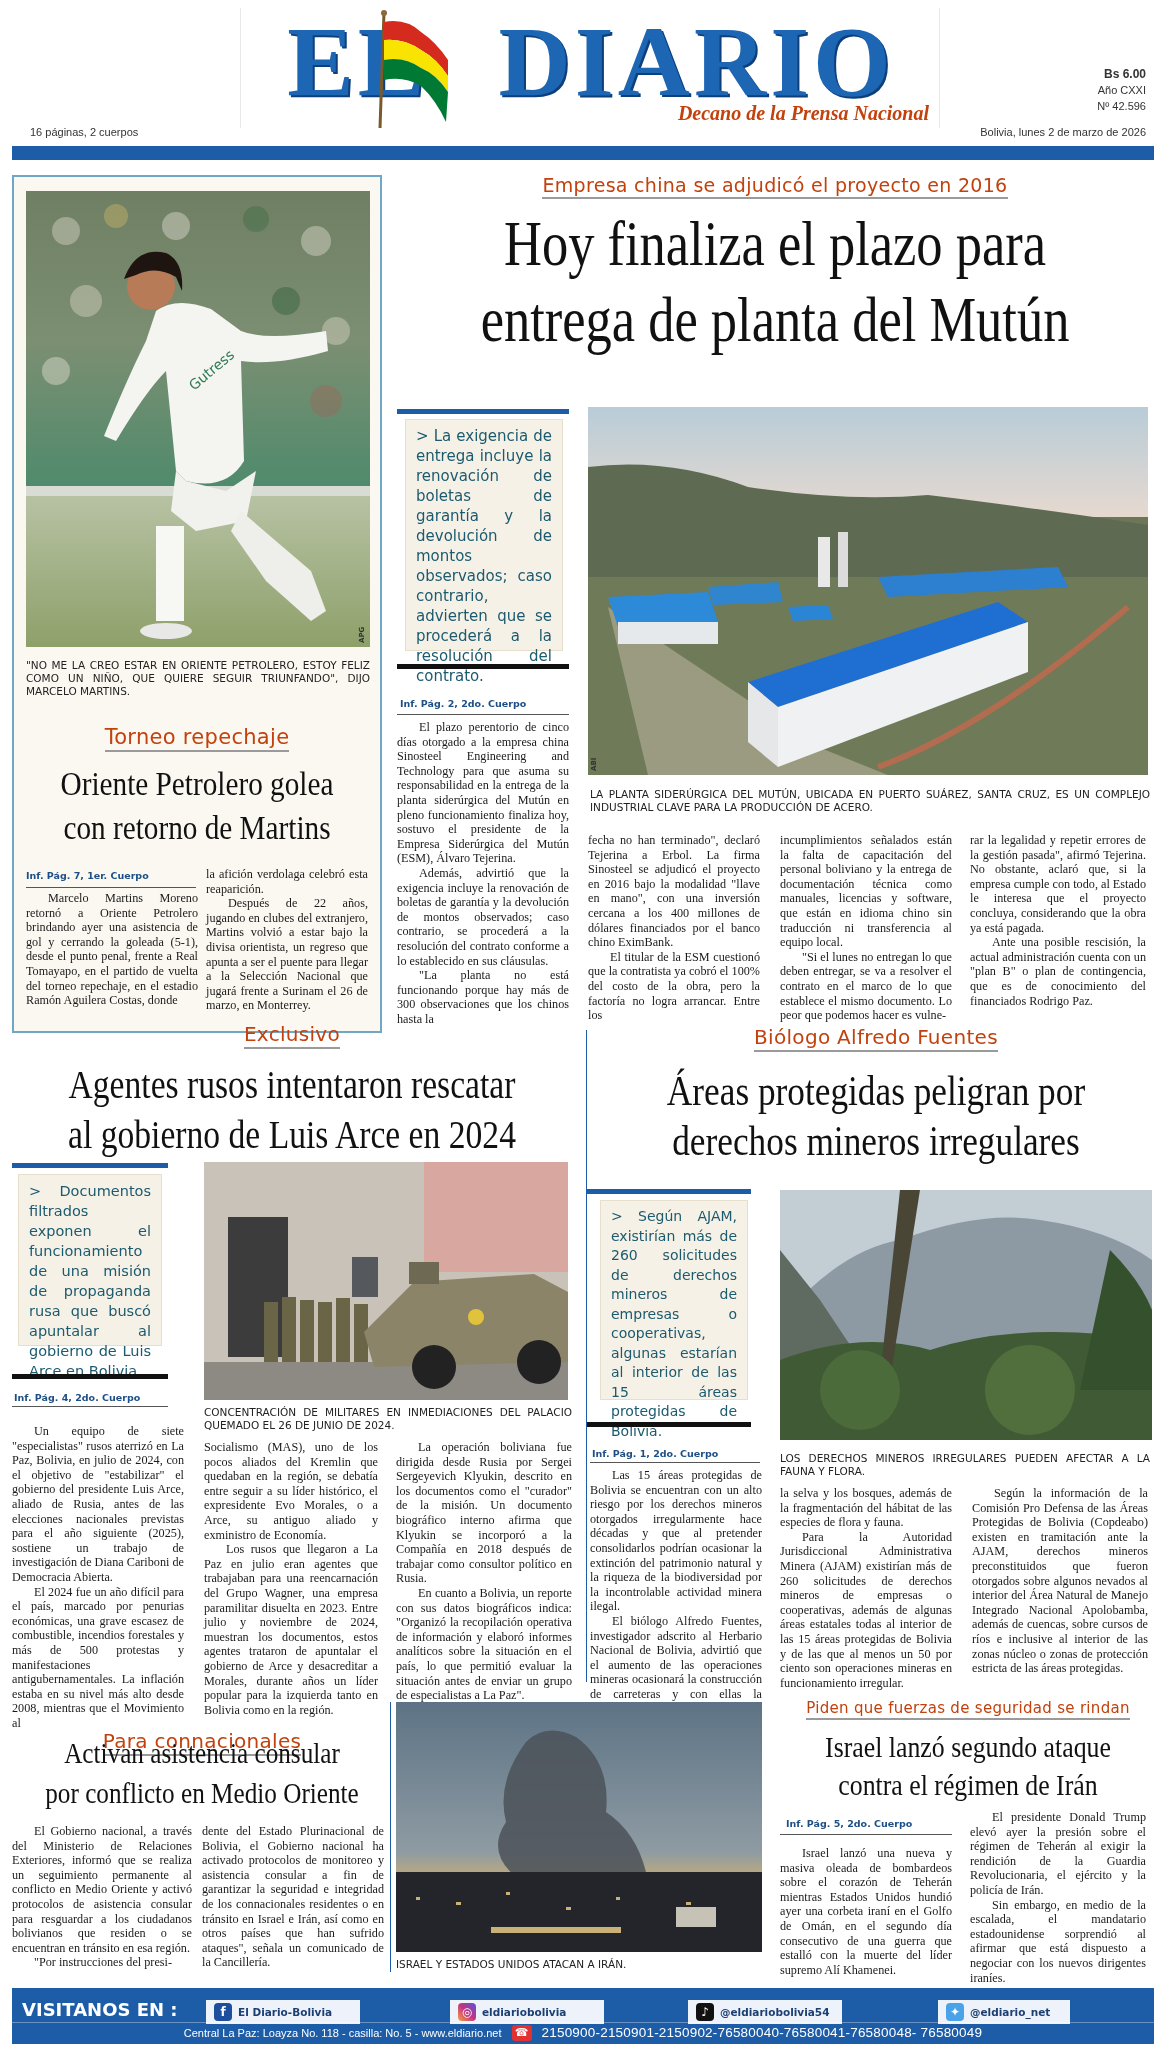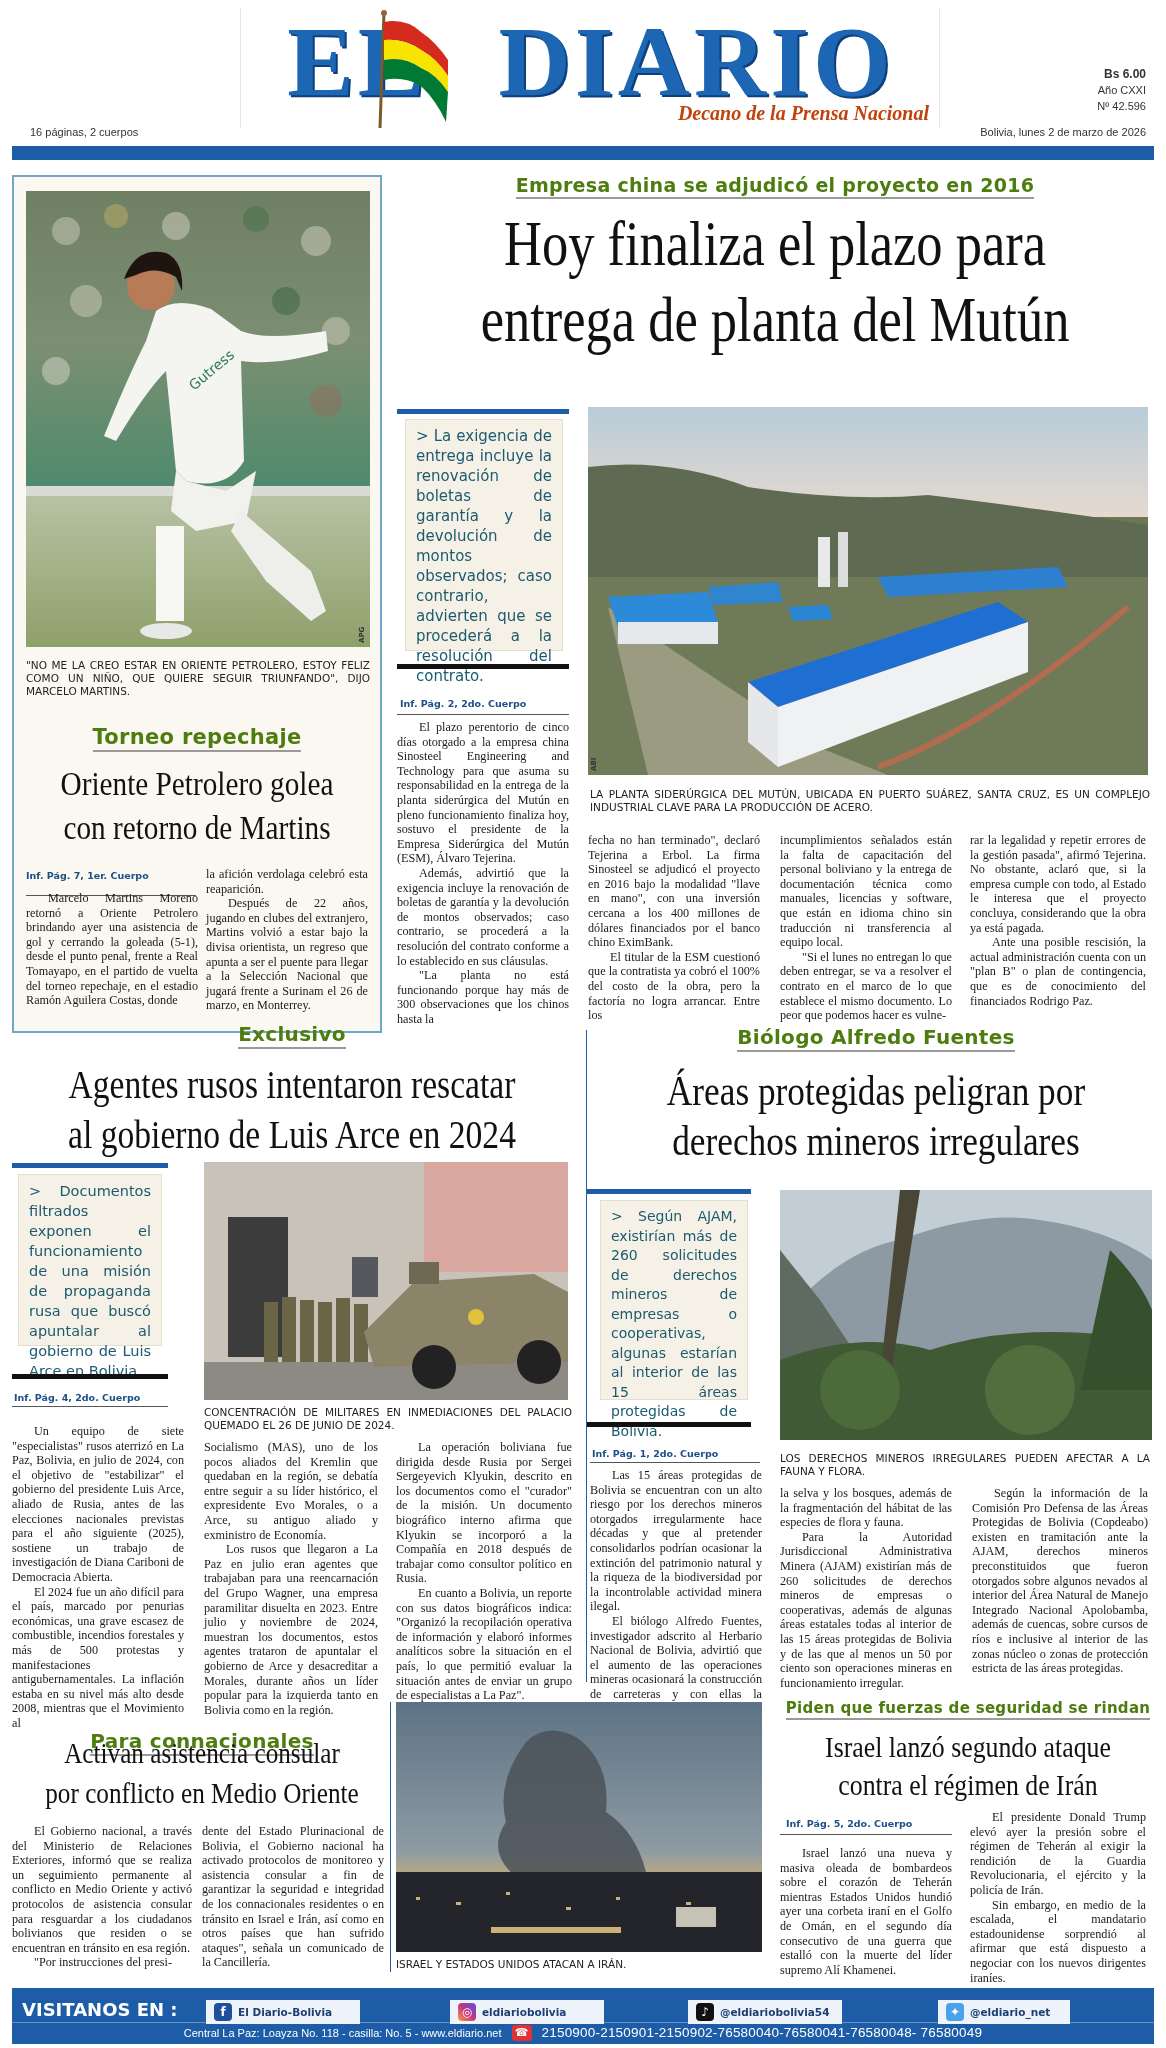--- a/index.html
+++ b/index.html
@@ -15,21 +15,21 @@
   .logo-flag { position: absolute; left: 135px; top: 2px; width: 80px; height: 120px; }
   .tagline { position: absolute; right: 10px; top: 94px; font-family: "Liberation Serif", serif;
     font-style: italic; font-weight: bold; font-size: 20px; color: #c2410c; }
   .pages-info { left: 30px; top: 126px; font-family: "Liberation Sans", sans-serif; font-size: 11px; color: #333; }
   .price-block { right: 20px; top: 66px; text-align: right; font-family: "Liberation Sans", sans-serif; font-size: 11px; color: #333; line-height: 16px; }
   .price-block .price { font-weight: bold; font-size: 12px; }
   .date-line { right: 20px; top: 126px; font-family: "Liberation Sans", sans-serif; font-size: 11px; color: #333; }
   .top-bar { left: 12px; top: 146px; width: 1142px; height: 14px; background: #1d5ca6; }
 
   
-  .kicker { font-family: "DejaVu Sans", sans-serif; font-weight: bold; color: #4d7c0f;
+  .kicker { font-family: "DejaVu Sans", sans-serif; font-weight: normal; color: #c2410c;
     border-bottom: 2px solid #9a9a9a; display: inline-block; padding-bottom: 1px; letter-spacing: 0.3px; }
   .headline { font-family: "Liberation Serif", serif; color: #111; text-align: center; transform-origin: center top; }
   .body-text { font-family: "Liberation Serif", serif; font-size: 12.2px; line-height: 14.6px; text-align: justify; color: #1a1a1a; }
   .body-text p { text-indent: 22px; }
   .ref { font-family: "DejaVu Sans", sans-serif; font-weight: bold; font-size: 9.5px; color: #1d4f86; }
   .ref-line { border-bottom: 1px solid #555; }
   .pull { background: #f6f1e6; border: 1px solid #e7decb; font-family: "DejaVu Sans", sans-serif; color: #1b5a6f;
     font-size: 15px; line-height: 20px; text-align: justify; padding: 6px 10px; }
   .pull-top { height: 5px; background: #1d5ca6; }
   .pull-bottom { height: 5px; background: #111; }
@@ -121,21 +121,21 @@
     <div class="abs credit" style="left:332px;top:452px;">APG</div>
   </div>
   <div class="abs caption" style="left:12px;top:482px;width:344px;">"NO ME LA CREO ESTAR EN ORIENTE PETROLERO, ESTOY FELIZ COMO UN NIÑO, QUE QUIERE SEGUIR TRIUNFANDO", DIJO MARCELO MARTINS.</div>
   <div class="abs" style="left:0;top:548px;width:366px;text-align:center;">
     <span class="kicker" style="font-size:21px;">Torneo repechaje</span>
   </div>
   <div class="abs headline" style="left:0;top:585px;width:366px;font-size:34px;line-height:44px;transform:scaleX(0.86);">
     <div>Oriente Petrolero golea</div>
     <div>con retorno de Martins</div>
   </div>
-  <div class="abs ref ref-line" style="left:12px;top:693px;width:170px;padding-bottom:14px;">Inf. Pág. 7, 1er. Cuerpo</div>
+  <div class="abs ref ref-line" style="left:12px;top:693px;width:170px;padding-bottom:6px;">Inf. Pág. 7, 1er. Cuerpo</div>
   <div class="abs body-text" style="left:12px;top:714px;width:172px;">
     <p>Marcelo Martins Moreno retornó a Oriente Petrolero brindando ayer una asistencia de gol y cerrando la goleada (5-1), desde el punto penal, frente a Real Tomayapo, en el partido de vuelta del torneo repechaje, en el estadio Ramón Aguilera Costas, donde</p>
   </div>
   <div class="abs body-text" style="left:192px;top:690px;width:162px;">
     <div>la afición verdolaga celebró esta reaparición.</div>
     <p>Después de 22 años, jugando en clubes del extranjero, Martins volvió a estar bajo la divisa orientista, un regreso que apunta a ser el puente para llegar a la Selección Nacional que jugará frente a Surinam el 26 de marzo, en Monterrey.</p>
   </div>
 </div>
 
 <div class="abs" style="left:395px;top:174px;width:760px;text-align:center;">

